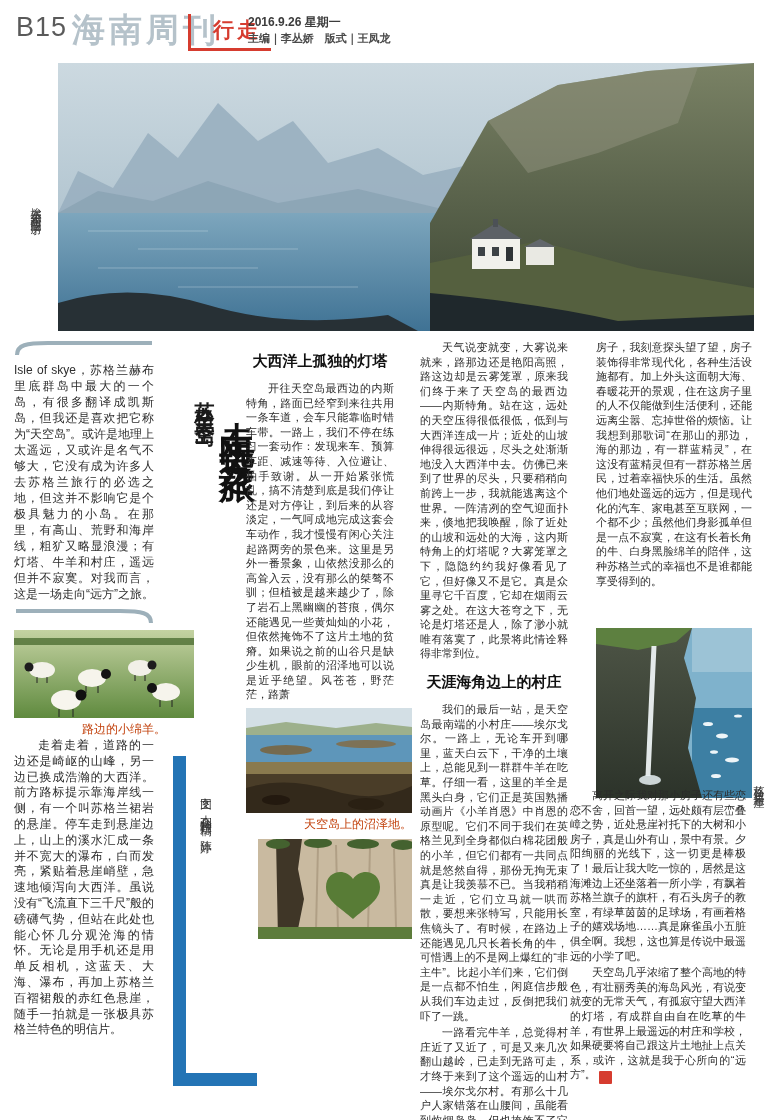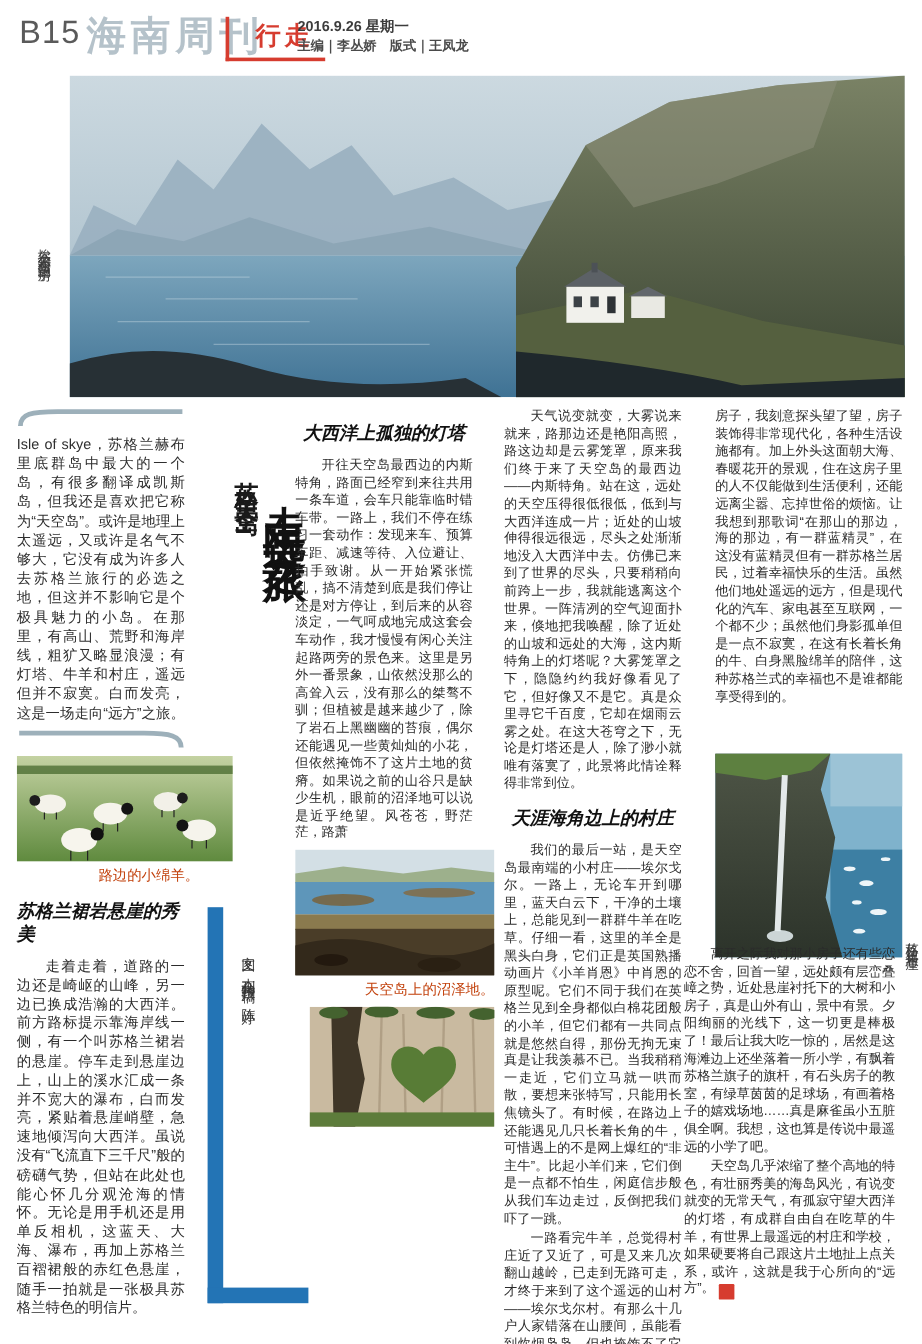--- a/index.html
+++ b/index.html
@@ -20,21 +20,21 @@
   .maincap{position:absolute;left:28px;top:198px;height:135px;}
   .wfcap{position:absolute;left:751px;top:776px;height:110px;}
   .cap{font-size:12px;color:#c2410c;margin:3px 0 0 0;}
   .cap.right{text-align:right;}
   
   .colL{position:absolute;left:14px;top:340px;width:180px;}
   .introbox{width:140px;}
   .intro{font-size:12px;line-height:16px;text-align:justify;margin:6px 0;}
   .bodytxt{font-size:11px;line-height:14.6px;text-align:justify;margin:0 0 2px 0;color:#2b2b2b;}
   .indent{text-indent:2em;}
-  .sechead{font-size:15px;font-weight:bold;color:#111;margin:12px 0 10px 0;font-style:italic;}
+  .sechead{font-size:15px;font-weight:bold;color:#111;margin:12px 0 10px 0;}
   .sechead.center{text-align:center;}
   .colA{position:absolute;left:246px;top:340px;width:148px;}
   .colB{position:absolute;left:420px;top:340px;width:148px;}
   .colC{position:absolute;left:596px;top:340px;width:156px;}
   .colD{position:absolute;left:570px;top:788px;width:176px;}
   .leftbody{width:140px;}
   
   .kicker{position:absolute;left:192px;top:386px;writing-mode:vertical-rl;
           font-size:20px;font-weight:bold;color:#1a1a1a;letter-spacing:5px;height:220px;}
   .bigtitle{position:absolute;left:212px;top:392px;writing-mode:vertical-rl;
@@ -108,21 +108,21 @@
   <div class="byline">文图　本刊特约撰稿　陈婷</div>
 
   <div class="bar-v"></div>
   <div class="bar-h"></div>
 
   <div class="colL">
     <div class="introbox">
       <svg class="swoosh" width="140" height="16" viewBox="0 0 140 16">
         <path d="M3,15 C3,5 12,3 34,3 L138,3" stroke="#9db0ba" stroke-width="4" fill="none"></path>
       </svg>
-      <p class="intro">Isle of skye，苏格兰赫布里底群岛中最大的一个岛，有很多翻译成凯斯岛，但我还是喜欢把它称为“天空岛”。或许是地理上太遥远，又或许是名气不够大，它没有成为许多人去苏格兰旅行的必选之地，但这并不影响它是个极具魅力的小岛。在那里，有高山、荒野和海岸线，粗犷又略显浪漫；有灯塔、牛羊和村庄，遥远但并不寂寞。白而发亮，这是一场走向“远方”之旅。</p>
+      <p class="intro">Isle of skye，苏格兰赫布里底群岛中最大的一个岛，有很多翻译成凯斯岛，但我还是喜欢把它称为“天空岛”。或许是地理上太遥远，又或许是名气不够大，它没有成为许多人去苏格兰旅行的必选之地，但这并不影响它是个极具魅力的小岛。在那里，有高山、荒野和海岸线，粗犷又略显浪漫；有灯塔、牛羊和村庄，遥远但并不寂寞。对我而言，这是一场走向“远方”之旅。</p>
       <svg class="swoosh" width="140" height="16" viewBox="0 0 140 16">
         <path d="M2,3 L106,3 C128,3 137,5 137,15" stroke="#9db0ba" stroke-width="4" fill="none"></path>
       </svg>
     </div>
 
     <svg class="photo-inflow" width="180" height="88" viewBox="0 0 180 88">
       <defs>
           <linearGradient id="fieldG" x1="0" y1="0" x2="0" y2="1">
         <stop offset="0" stop-color="#c4d2a2"></stop>
             <stop offset="1" stop-color="#5f8a3e"></stop>
@@ -159,21 +159,20 @@
             <ellipse cx="0" cy="0" rx="15" ry="10" fill="#f7f5ed"></ellipse>
             <circle cx="15" cy="-5" r="5.5" fill="#111"></circle>
             <line x1="-7" y1="9" x2="-7" y2="17" stroke="#222"></line>
             <line x1="7" y1="9" x2="7" y2="17" stroke="#222"></line>
           </g>
       </g>
     </svg>
     <p class="cap right" style="width:152px">路边的小绵羊。</p>
 
     <div class="leftbody">
-      <h3 class="sechead">苏格兰裙岩悬崖的秀美</h3>
       <p class="bodytxt indent" style="font-size:12px;line-height:15.8px">走着走着，道路的一边还是崎岖的山峰，另一边已换成浩瀚的大西洋。前方路标提示靠海岸线一侧，有一个叫苏格兰裙岩的悬崖。停车走到悬崖边上，山上的溪水汇成一条并不宽大的瀑布，白而发亮，紧贴着悬崖峭壁，急速地倾泻向大西洋。虽说没有“飞流直下三千尺”般的磅礴气势，但站在此处也能心怀几分观沧海的情怀。无论是用手机还是用单反相机，这蓝天、大海、瀑布，再加上苏格兰百褶裙般的赤红色悬崖，随手一拍就是一张极具苏格兰特色的明信片。</p>
     </div>
   </div>
 
   <div class="colA">
     <h3 class="sechead center">大西洋上孤独的灯塔</h3>
     <p class="bodytxt indent">开往天空岛最西边的内斯特角，路面已经窄到来往共用一条车道，会车只能靠临时错车带。一路上，我们不停在练习一套动作：发现来车、预算车距、减速等待、入位避让、拍手致谢。从一开始紧张慌乱，搞不清楚到底是我们停让还是对方停让，到后来的从容淡定，一气呵成地完成这套会车动作，我才慢慢有闲心关注起路两旁的景色来。这里是另外一番景象，山依然没那么的高耸入云，没有那么的桀骜不驯；但植被是越来越少了，除了岩石上黑幽幽的苔痕，偶尔还能遇见一些黄灿灿的小花，但依然掩饰不了这片土地的贫瘠。如果说之前的山谷只是缺少生机，眼前的沼泽地可以说是近乎绝望。风苍苍，野茫茫，路萧</p>
 
     <svg class="photo-inflow" width="166" height="105" viewBox="0 0 166 105">
       <rect width="166" height="105" fill="#d3dfe5"></rect>

